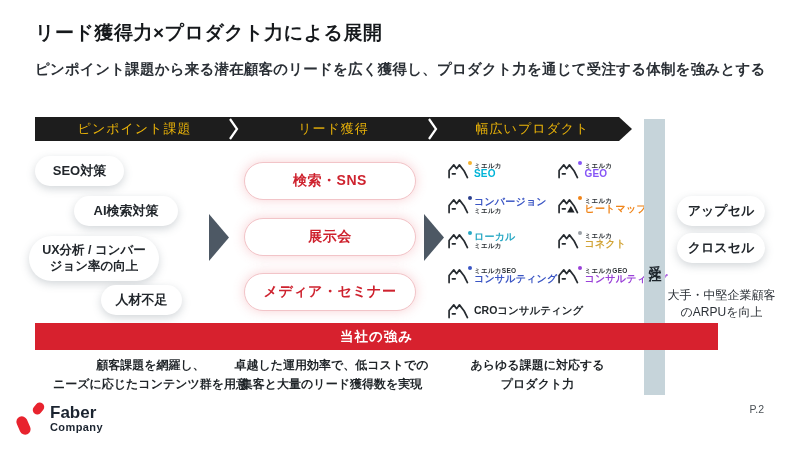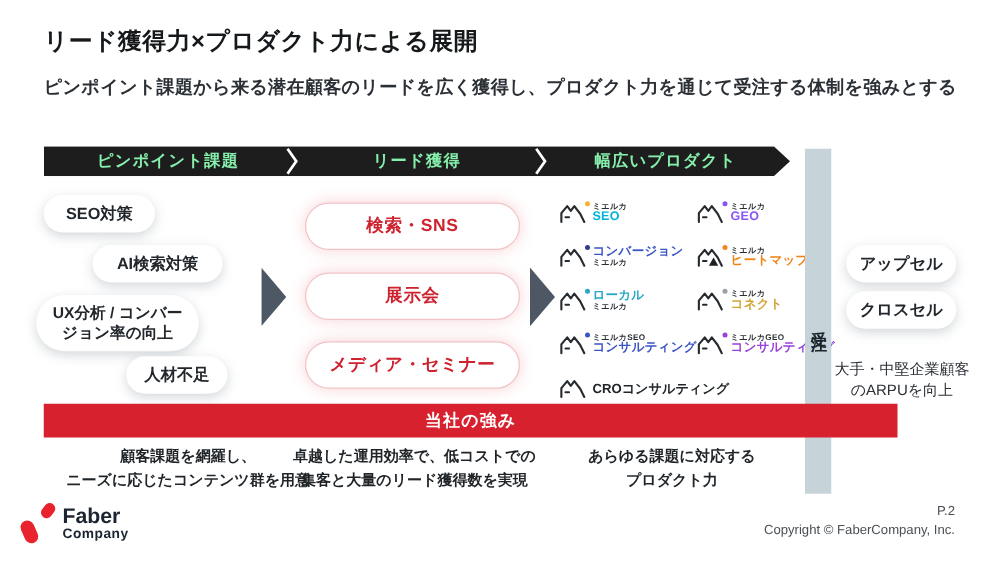--- a/index.html
+++ b/index.html
@@ -14,21 +14,21 @@
   .title { left:35px; top:20px; font-size:19px; font-weight:800; color:#16191c; letter-spacing:.5px; }
   .subtitle { left:35px; top:60px; font-size:14.5px; font-weight:600; color:#2b3036; letter-spacing:.2px; }
 
   
   .flow-banner { left:35px; top:117px; width:597px; height:24px;
     background:#1d1d1d;
     -webkit-clip-path:polygon(0 0, calc(100% - 13px) 0, 100% 50%, calc(100% - 13px) 100%, 0 100%);
     clip-path:polygon(0 0, calc(100% - 13px) 0, 100% 50%, calc(100% - 13px) 100%, 0 100%); }
   .flow-labels { position:absolute; inset:0; display:flex; }
   .flow-labels span { flex:1; display:flex; align-items:center; justify-content:center;
-    color:#86efac; font-size:13px; font-weight:700; letter-spacing:1px; }
+    color:#eab308; font-size:13px; font-weight:400; letter-spacing:1px; }
   .chev { position:absolute; top:1px; width:10px; height:22px; }
   .chev svg { display:block; }
   .chev-1 { left:calc(33.3% - 5px); }
   .chev-2 { left:calc(66.6% - 5px); }
 
   
   .pill { position:absolute; background:#fff; border-radius:999px;
     box-shadow:0 3px 9px rgba(110,122,134,.30);
     display:flex; align-items:center; justify-content:center;
     font-size:13px; font-weight:700; color:#22272c; text-align:center; white-space:pre-line; line-height:1.25; }
@@ -283,14 +283,13 @@
       <i class="m1"></i>
       <i class="m2"></i>
     </span>
   <span class="lt">
     <span class="fc-name">Faber</span>
     <span class="fc-sub">Company</span>
   </span>
 </div>
 <div class="abs page-meta">
   <div>P.2</div>
-  <div>Copyright © FaberCompany, Inc.</div>
 </div>
 
 </body></html>

